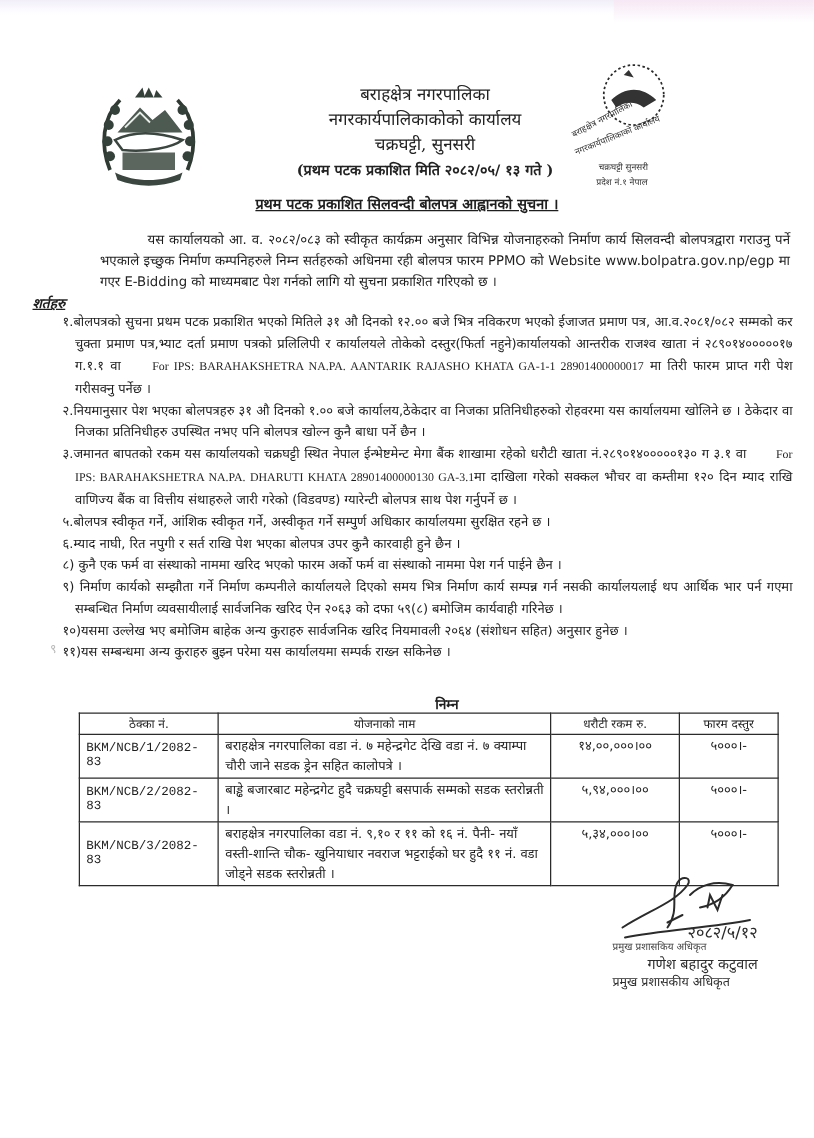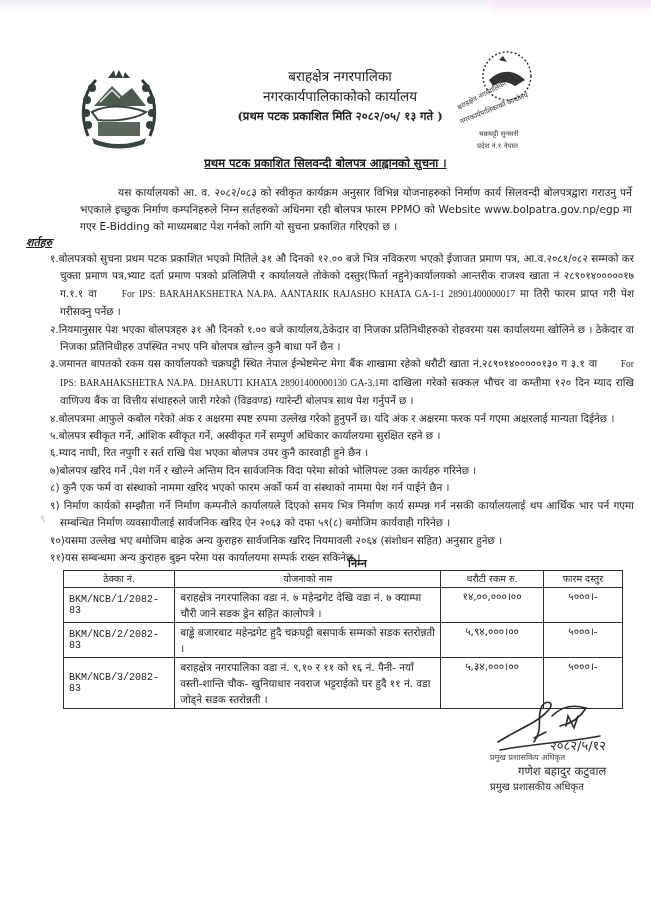--- a/index.html
+++ b/index.html
@@ -113,20 +113,21 @@
   <path d="M16 40 L34 20 L44 30 L54 22 L68 40 Z" fill="#4d5a52"></path>
   <path d="M22 36 L34 24 L42 32" fill="none" stroke="#e6ece8" stroke-width="1.5"></path>
   <path d="M14 46 C30 38 50 40 68 46 C60 52 40 56 20 54 Z" fill="#ffffff" stroke="#3a463f" stroke-width="2"></path>
   <rect x="20" y="56" width="42" height="14" fill="#5b665f"></rect>
   <path d="M14 72 C30 80 52 80 68 72 L66 78 C50 84 32 84 16 78 Z" fill="#3a463f"></path>
 </svg>
 
 <div class="header">
   <div class="l1">बराहक्षेत्र नगरपालिका</div>
   <div class="l2">नगरकार्यपालिकाकोको कार्यालय</div>
+  <div class="l3">चक्रघट्टी, सुनसरी</div>
   <div class="l4">(प्रथम पटक प्रकाशित मिति २०८२/०५/ १३ गते )</div>
 </div>
 
 <svg class="stamp" viewBox="0 0 90 108">
   <g fill="none" stroke="#2a2a2a" stroke-width="1.4" stroke-dasharray="2 2">
     <circle cx="52" cy="30" r="24"></circle>
   </g>
   <path d="M34 34 C44 24 58 22 70 34 L60 40 C52 34 44 36 38 40 Z" fill="#333"></path>
   <path d="M44 14 L48 10 L52 16 Z" fill="#333"></path>
   <g fill="#333" font-family="DejaVu Sans, sans-serif" font-size="7">
@@ -149,24 +150,22 @@
   <p class="cond">
     <span>१.बोलपत्रको सुचना प्रथम पटक प्रकाशित भएको मितिले ३१ औ दिनको १२.०० बजे भित्र नविकरण भएको ईजाजत प्रमाण पत्र, आ.व.२०८१/०८२ सम्मको कर चुक्ता प्रमाण पत्र,भ्याट दर्ता प्रमाण पत्रको प्रलिलिपी र कार्यालयले तोकेको दस्तुर(फिर्ता नहुने)कार्यालयको आन्तरीक राजश्व खाता नं २८९०१४०००००१७ ग.१.१ वा</span>
     <span class="ips">For IPS: BARAHAKSHETRA NA.PA. AANTARIK  RAJASHO KHATA GA-1-1 28901400000017</span>
     <span>मा तिरी फारम प्राप्त गरी पेश गरीसक्नु पर्नेछ ।</span>
   </p>
   <p class="cond">२.नियमानुसार पेश भएका बोलपत्रहरु ३१ औ दिनको १.०० बजे कार्यालय,ठेकेदार वा निजका प्रतिनिधीहरुको रोहवरमा यस कार्यालयमा खोलिने छ । ठेकेदार वा निजका प्रतिनिधीहरु उपस्थित नभए पनि बोलपत्र खोल्न कुनै बाधा पर्ने छैन ।</p>
   <p class="cond">
     <span>३.जमानत बापतको रकम यस कार्यालयको चक्रघट्टी स्थित नेपाल ईन्भेष्टमेन्ट मेगा बैंक शाखामा रहेको धरौटी खाता नं.२८९०१४०००००१३० ग ३.१ वा</span>
     <span class="ips">For IPS: BARAHAKSHETRA NA.PA. DHARUTI KHATA 28901400000130 GA-3.1</span><span>मा दाखिला गरेको सक्कल भौचर वा कम्तीमा १२० दिन म्याद राखि वाणिज्य बैंक वा वित्तीय संथाहरुले जारी गरेको (विडवण्ड) ग्यारेन्टी बोलपत्र साथ पेश गर्नुपर्ने छ ।</span>
   </p>
-  <p class="cond">४.बोलपत्रमा आफुले कबोल गरेको अंक र अक्षरमा स्पष्ट रुपमा उल्लेख गरेको हुनुपर्ने छ। यदि अंक र अक्षरमा फरक पर्न गएमा अक्षरलाई मान्यता दिईनेछ ।</p>
   <p class="cond">५.बोलपत्र स्वीकृत गर्ने, आंशिक स्वीकृत गर्ने, अस्वीकृत गर्ने सम्पुर्ण अधिकार कार्यालयमा सुरक्षित रहने छ ।</p>
   <p class="cond">६.म्याद नाघी, रित नपुगी र सर्त राखि पेश भएका बोलपत्र उपर कुनै कारवाही हुने छैन ।</p>
-  <p class="cond">७)बोलपत्र खरिद गर्ने ,पेश गर्ने र खोल्ने अन्तिम दिन सार्वजनिक विदा परेमा सोको भोलिपल्ट उक्त कार्यहरु गरिनेछ ।</p>
   <p class="cond">८) कुनै एक फर्म वा संस्थाको नाममा खरिद भएको फारम अर्को फर्म वा संस्थाको नाममा पेश गर्न पाईने छैन ।</p>
   <p class="cond">९) निर्माण कार्यको सम्झौता गर्ने निर्माण कम्पनीले कार्यालयले दिएको समय भित्र निर्माण कार्य सम्पन्न गर्न नसकी कार्यालयलाई थप आर्थिक भार पर्न गएमा सम्बन्धित निर्माण व्यवसायीलाई सार्वजनिक खरिद ऐन २०६३ को दफा ५९(८) बमोजिम कार्यवाही गरिनेछ ।</p>
   <p class="cond">१०)यसमा उल्लेख भए बमोजिम बाहेक अन्य कुराहरु सार्वजनिक खरिद नियमावली २०६४ (संशोधन सहित) अनुसार हुनेछ ।</p>
   <p class="cond">११)यस सम्बन्धमा अन्य कुराहरु बुझ्न परेमा यस कार्यालयमा सम्पर्क राख्न सकिनेछ ।</p>
 </div>
 
 <div class="margin-mark">९</div>
 
 <div class="table-caption">निम्न</div>
 

